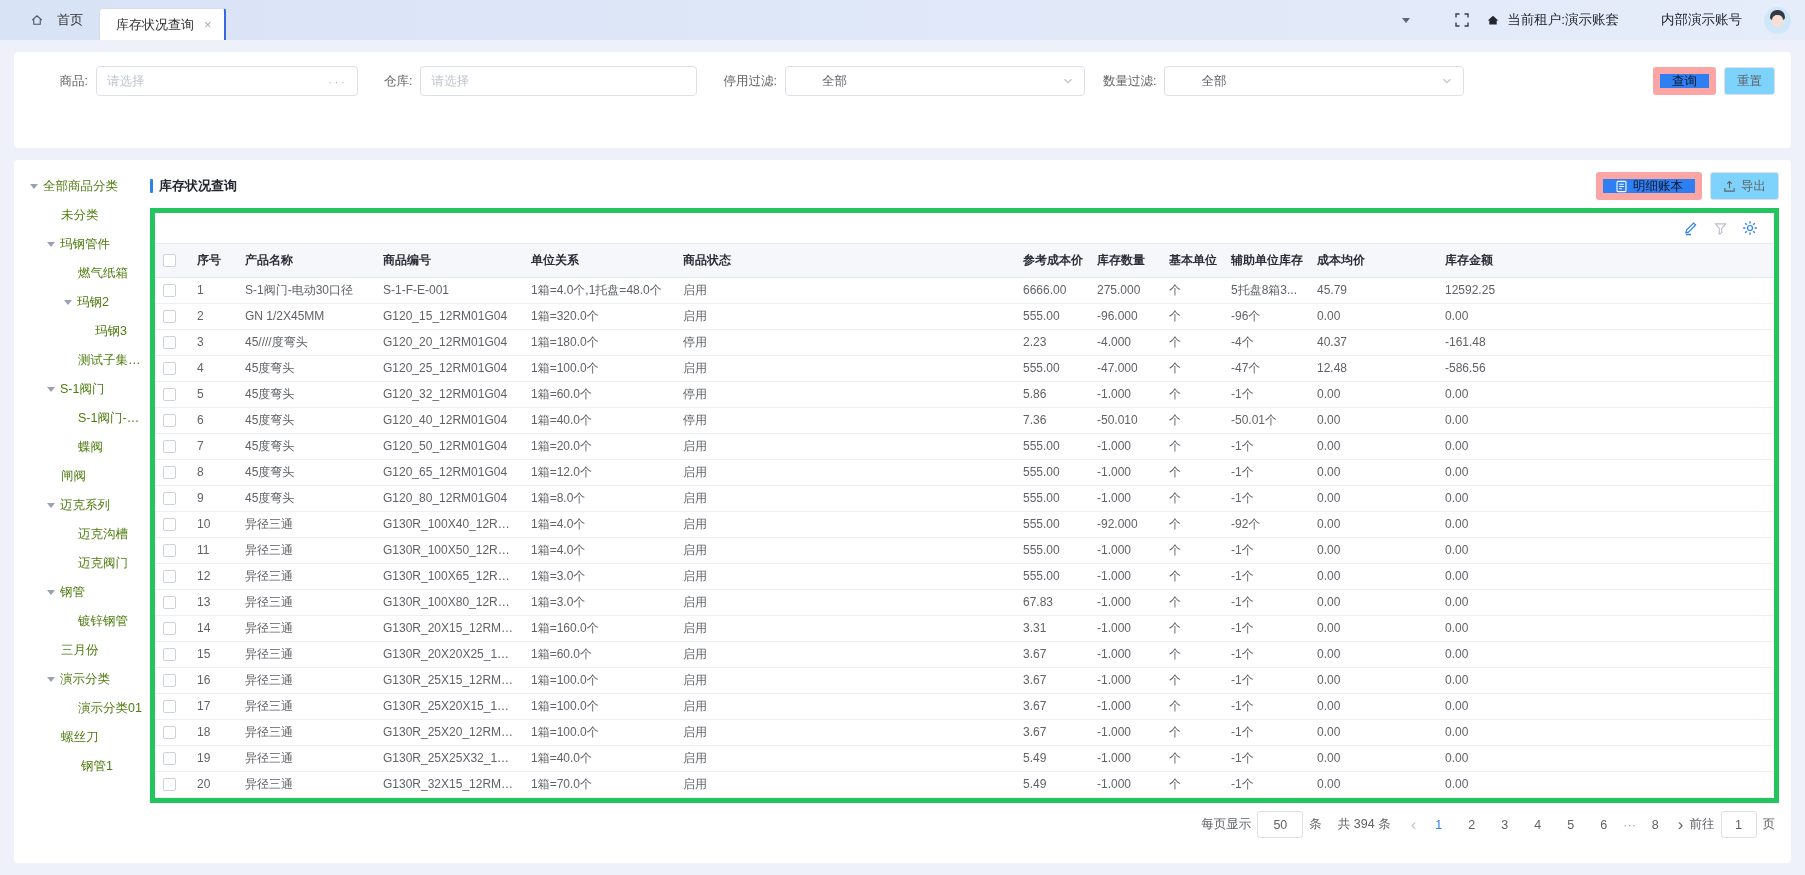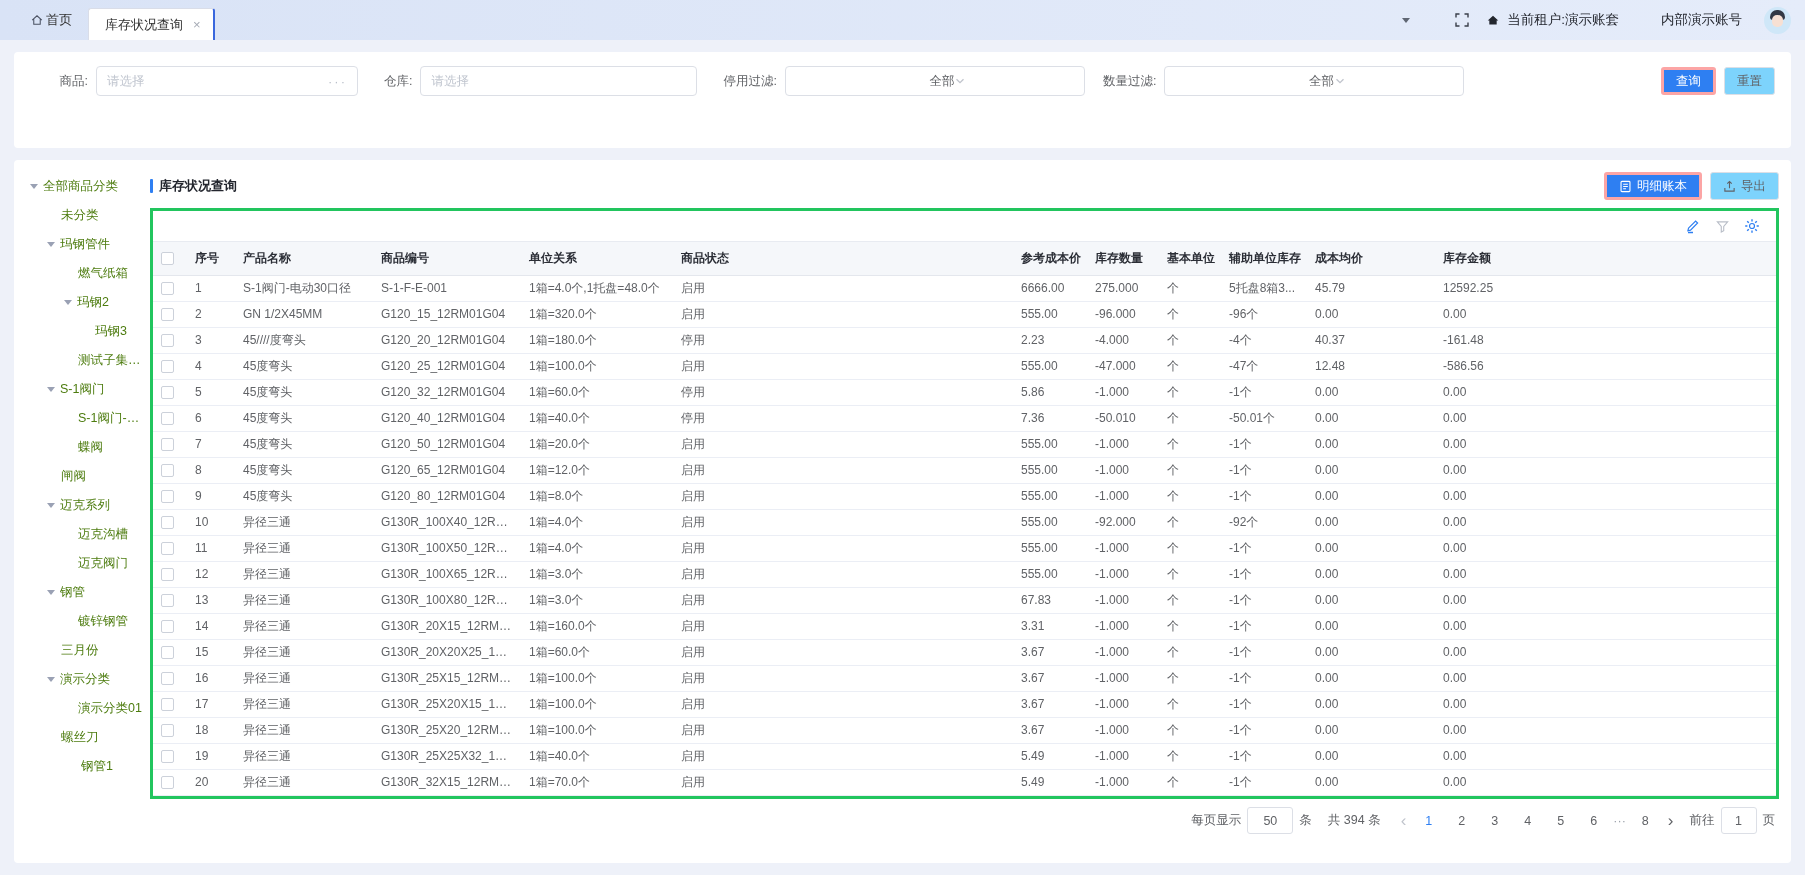--- a/index.html
+++ b/index.html
@@ -2,21 +2,21 @@
 <html><head>
 <meta charset="utf-8">
 <style>
   * { box-sizing: border-box; margin: 0; padding: 0; }
   html,body { width:1805px; height:875px; overflow:hidden; }
   body { font-family:"Liberation Sans","DejaVu Sans",sans-serif; background:#eef1f9; position:relative; }
 
   
   .topbar { height:40px; background:linear-gradient(90deg,#d9e3f6,#e5ecfa); display:flex; align-items:flex-end; }
   .tb-left { display:flex; align-items:flex-end; height:100%; }
-  .tb-home { display:flex; align-items:center; gap:2px; font-size:13px; color:#333; height:100%; padding:0 16px 0 30px; cursor:pointer;margin-top:48px; }
+  .tb-home { display:flex; align-items:center; gap:13px; font-size:13px; color:#333; height:100%; padding:0 16px 0 30px; cursor:pointer;margin-top:48px; }
   .tab { height:32px; background:#fff; border:1px solid #d9dde8; border-bottom:none; border-right:2px solid #3a67dd; border-radius:3px 3px 0 0; display:flex; align-items:center; gap:10px; padding:0 12px 0 16px; font-size:13px; color:#333; cursor:pointer; }
   .tab .close { color:#a6abb5; font-size:13px; cursor:pointer; }
   .tb-right { margin-left:auto; display:flex; align-items:center; gap:0; height:100%; padding-right:14px; }
   .caret-down { width:0; height:0; border-left:4px solid transparent; border-right:4px solid transparent; border-top:5px solid #5f6673; margin-right:44px; cursor:pointer; }
   .fs-icon { margin-right:16px; cursor:pointer; display:flex; }
   .tenant { display:flex; align-items:center; gap:7px; font-size:13.5px; color:#23262e; margin-right:42px; cursor:pointer; }
   .account { font-size:13.5px; color:#23262e; margin-right:22px; cursor:pointer; }
   .avatar { width:27px; height:27px; border-radius:50%; background:#cfe7f8; position:relative; overflow:hidden; cursor:pointer; flex:none; }
   .avatar .hair { position:absolute; left:6px; top:3px; width:15px; height:10px; border-radius:7px 7px 3px 3px; background:#323844; }
   .avatar .face { position:absolute; left:8px; top:8px; width:11px; height:12px; border-radius:5px; background:#f7e0d3; }
@@ -24,61 +24,61 @@
   
   .filter-card { margin:12px 14px 0 14px; background:#fff; border-radius:4px; padding:14px 16px 14px 10px; height:96px; }
   .f-row { display:flex; align-items:center; }
   .f-row + .f-row { margin-top:11px; }
   .f-label { font-size:12.5px; color:#606266; text-align:right; white-space:nowrap; }
   .lab-w { width:64px; }
   .inp { height:30px; border:1px solid #dcdfe6; border-radius:4px; background:#fff; display:flex; align-items:center; padding:0 10px; font-size:12.5px; color:#606266; }
   .inp input { border:none; outline:none; flex:1; font-size:12.5px; color:#606266; font-family:inherit; min-width:0; background:transparent; }
   .inp input::placeholder { color:#bfc4ce; }
   .suffix-dots { color:#b9bfc9; letter-spacing:2px; font-size:13px; cursor:pointer; }
-  .sel { cursor:pointer; justify-content:center;padding-left:36px; }
+  .sel { cursor:pointer; justify-content:space-between;padding-left:36px; }
   .sel .sel-val { color:#606266; }
   .btn { height:28px; padding:0 12px; border-radius:3px; font-size:12.5px; display:inline-flex; align-items:center; justify-content:center; gap:5px; cursor:pointer; white-space:nowrap; }
-  .btn-primary { background:#2e7ff2; color:#ffffff; border:3px solid #fca5a5;margin-left:43px; }
+  .btn-primary { background:#2e7ff2; color:#0f172a; border:7px solid #fca5a5;margin-left:43px; }
   .btn-plain { background:#7dd3fc; color:#606266; border:1px solid #dcdfe6; }
   .quickq { height:30px; border:1px solid #dcdfe6; border-radius:4px; display:flex; align-items:center; gap:5px; padding:0 10px; font-size:12.5px; color:#606266; cursor:pointer; margin-left:9px; }
 
   
   .content-card { margin:12px 14px 0 14px; background:#fff; border-radius:4px; height:703px; display:flex; overflow:hidden; }
   .tree { width:136px; flex:none; padding:12px 0 0 14px; font-size:12.5px; color:#4d7c0f; }
   .tree-item { height:29px; display:flex; align-items:center; cursor:pointer; white-space:nowrap; }
   .tree-arrow { width:0; height:0; border-left:4px solid transparent; border-right:4px solid transparent; border-top:5px solid #9aa1b4; margin-right:5px; flex:none; }
   .tree-arrow.ph { border:none; width:9px; height:1px; }
   .tree-label { overflow:hidden; text-overflow:ellipsis; }
 
   .main { flex:1; min-width:0; padding:10px 12px 0 0; display:flex; flex-direction:column; }
   .main-head { display:flex; align-items:center; height:32px; }
   .sec-bar { width:3px; height:14px; background:#2e7ff2; margin-right:6px; border-radius:1px; }
   .sec-title { font-size:13px; font-weight:bold; color:#23262e; }
   .head-btns { margin-left:auto; display:flex; gap:8px; }
 
-  .table-wrap { border:3px solid #22c55e; margin-top:6px; }
+  .table-wrap { border:5px solid #22c55e; margin-top:6px; }
   .table-toolbar { height:31px; display:flex; align-items:center; justify-content:flex-end; gap:14px; padding-right:16px; border-bottom:1px solid #e8ebf1; }
   .tool-icon { display:flex; cursor:pointer; }
 
   table { width:100%; border-collapse:collapse; table-layout:fixed; font-size:12px; color:#606266; }
   thead th { height:33px; background:#f5f7fa; text-align:left; font-weight:bold; color:#2b2e36; padding:0 8px; border-bottom:1px solid #e4e7ed; white-space:nowrap; overflow:hidden; }
   tbody td { height:26px; padding:0 8px; border-bottom:1px solid #ebeef5; white-space:nowrap; overflow:hidden; text-overflow:ellipsis; }
   tr.totals td { background:#dfeefe; border-bottom:none; }
   .cb { display:inline-block; width:13px; height:13px; border:1px solid #ccd1da; border-radius:2px; background:#fff; vertical-align:middle; cursor:pointer; }
 
   .pagination { display:flex; align-items:center; justify-content:flex-end; height:44px; font-size:12.5px; color:#606266; padding-right:4px; }
   .pg-input { width:46px; height:27px; border:1px solid #dcdfe6; border-radius:3px; text-align:center; font-size:12.5px; color:#606266; font-family:inherit; outline:none; margin:0 6px; }
   .pg-input.small { width:36px; }
   .pg-total { margin:0 14px 0 16px; }
   .pg-arrow { font-size:17px; color:#606266; cursor:pointer; padding:0 6px; line-height:1; }
   .pg-arrow.prev { color:#c0c4cc; }
   .page-num { min-width:27px; height:27px; display:inline-flex; align-items:center; justify-content:center; cursor:pointer; color:#606266; margin:0 3px; }
   .page-num.active { color:#2e7ff2; }
   .page-ellipsis { color:#9aa0aa; margin:0 3px; }
-  .pg-goto { margin-left:10px; }
+  .pg-goto { margin-left:0; }
 </style>
 </head>
 <body>
 
 <div class="topbar">
   <div class="tb-left">
     <div class="tb-home">
       <svg width="14" height="14" viewBox="0 0 16 16">
           <path d="M2.5 8.2 8 3.2l5.5 5M4.3 7.2v5.6h7.4V7.2" fill="none" stroke="#4a5162" stroke-width="1.2"></path>
         </svg>

